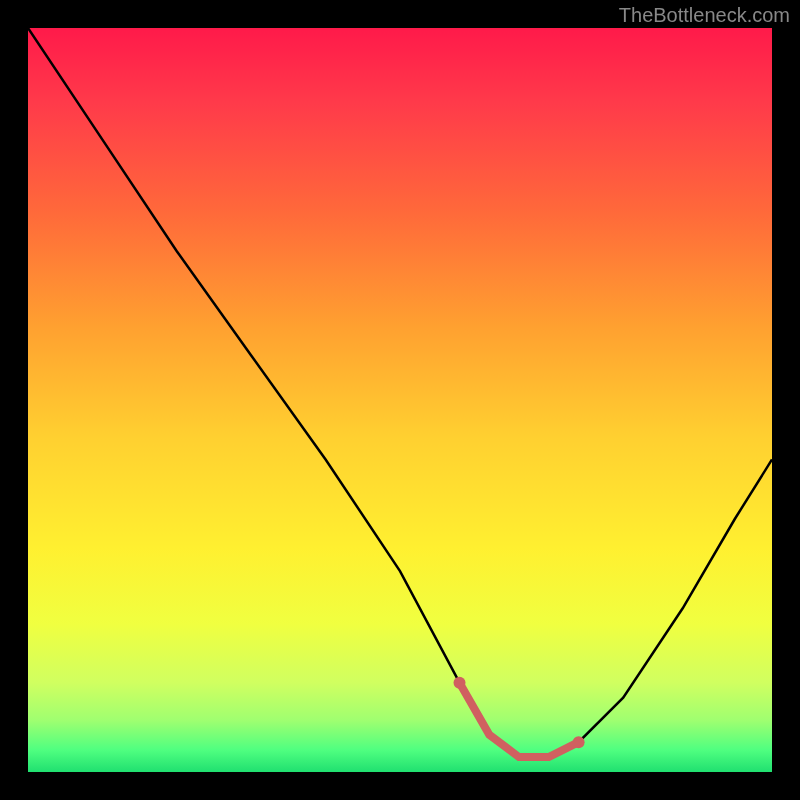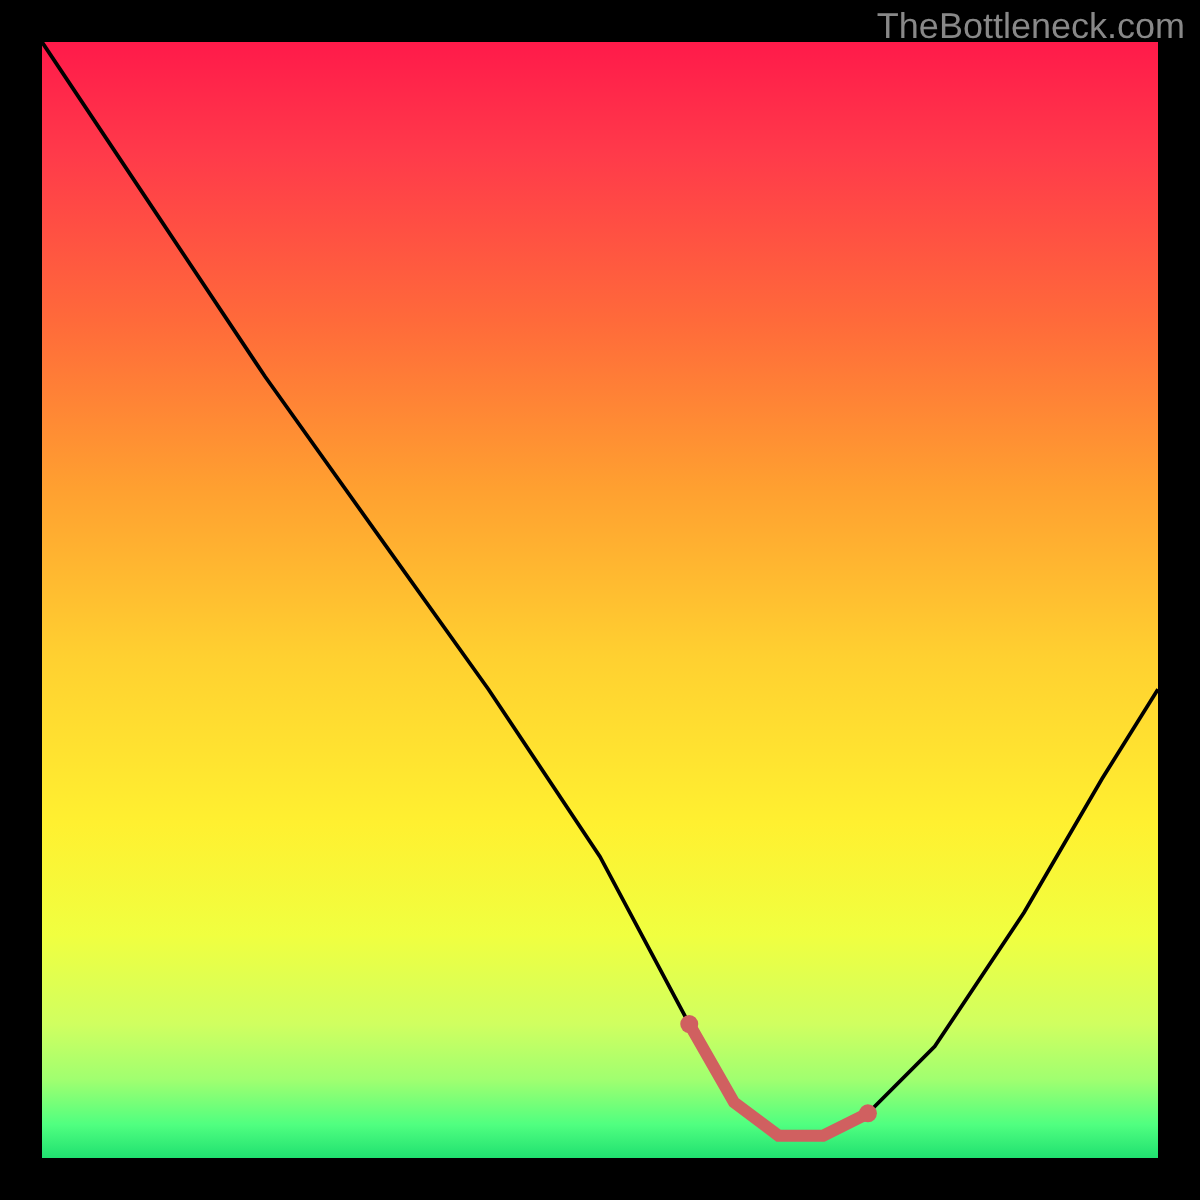--- a/index.html
+++ b/index.html
@@ -9,21 +9,21 @@
     background: #000;
     position: relative;
     font-family: Arial, sans-serif;
     overflow: hidden;
   }
   .watermark {
     position: absolute;
     top: 4px;
     right: 10px;
     color: #888;
-    font-size: 24px;
+    font-size: 20px;
     font-weight: 500;
     z-index: 10;
   }
   .plot-area {
     position: absolute;
     left: 28px;
     top: 28px;
     width: 744px;
     height: 744px;
     overflow: hidden;

